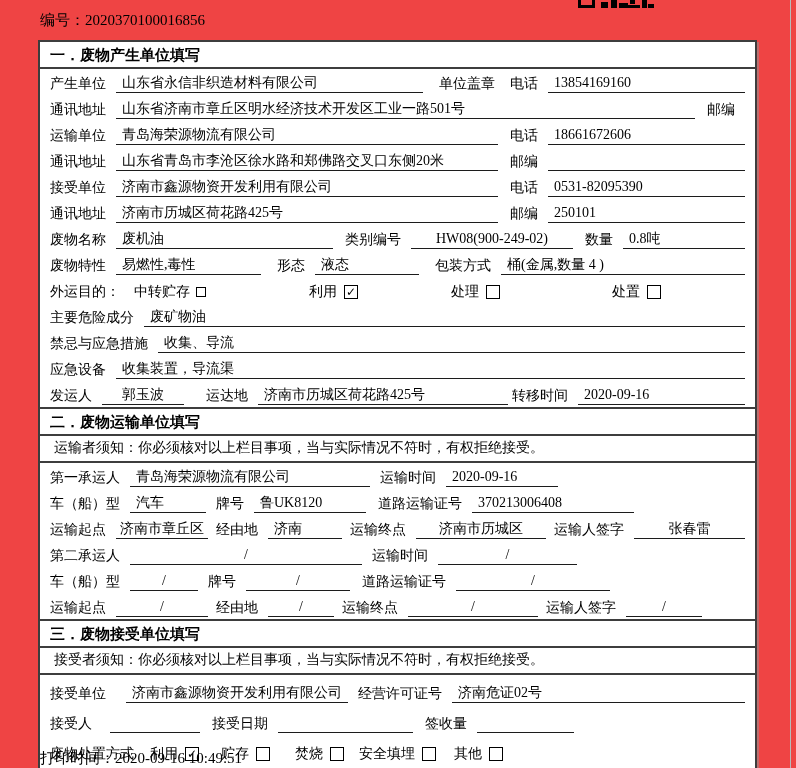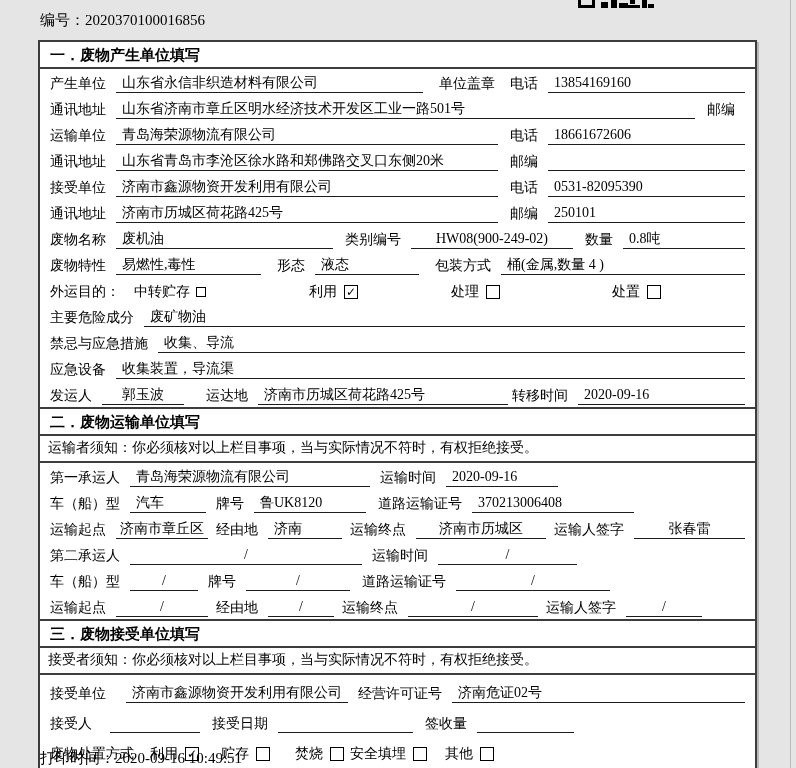--- a/index.html
+++ b/index.html
@@ -1,29 +1,29 @@
 <!DOCTYPE html>
 <html><head>
 <meta charset="utf-8">
 <style>
   html,body{margin:0;padding:0;background:#fff;}
-  .page{position:relative;width:796px;height:768px;background:#e5e5e5;overflow:hidden;
+  .page{position:relative;width:796px;height:768px;background:#ef4444;overflow:hidden;
         font-family:"Liberation Serif","DejaVu Serif",serif;color:#000;}
   .doc-no{position:absolute;left:40px;top:11px;font-size:15px;white-space:nowrap;}
   .title{position:absolute;left:332px;top:2px;font-size:23px;font-weight:bold;
          font-family:"Liberation Sans","DejaVu Sans",sans-serif;letter-spacing:2px;white-space:nowrap;}
   .qr{position:absolute;left:578px;top:0;width:76px;height:8px;}
   .qr i{position:absolute;background:#000;}
   .page-edge{position:absolute;left:790px;top:0;width:1px;height:768px;background:#b8b8b8;}
   .form{position:absolute;left:38px;top:40px;width:715px;border:2px solid #3d3d3d;background:#fff;
         box-shadow:2px 2px 0 rgba(145,145,145,.55);}
   .sec-h{font-family:"Liberation Sans","DejaVu Sans",sans-serif;font-weight:bold;font-size:15px;
          padding:4px 10px 3px 10px;border-bottom:2px solid #3d3d3d;line-height:18px;}
   .sec-h.mid{border-top:2px solid #3d3d3d;}
-  .note{font-size:14px;padding:3px 10px 4px 8px;border-bottom:2px solid #3d3d3d;line-height:18px;}
+  .note{font-size:14px;padding:3px 10px 4px 14px;border-bottom:2px solid #3d3d3d;line-height:18px;}
   .row{display:flex;align-items:flex-end;height:24px;padding:0 10px 2px 10px;font-size:14px;white-space:nowrap;}
   .row.tall{height:28px;}
   .lab{line-height:19px;margin-right:10px;flex:0 0 auto;}
   .plain{line-height:19px;flex:0 0 auto;text-align:right;}
   .u{border-bottom:1px solid #1c1c1c;height:19px;line-height:19px;padding:0 6px;overflow:hidden;flex:0 0 auto;}
   .fill{flex:1 1 auto;min-width:0;}
   .sp{flex:1 1 auto;border:none;}
   .ctr{text-align:center;padding:0 2px;}
   .ml-a{margin-left:auto;}
   .opt{line-height:19px;flex:0 0 auto;display:flex;align-items:center;}
@@ -254,21 +254,21 @@
         <span class="cb">✓</span>
       </span>
       <span class="opt" style="margin-left:22px">
         <span>贮存</span>
         <span class="cb"></span>
       </span>
       <span class="opt" style="margin-left:25px">
         <span>焚烧</span>
         <span class="cb"></span>
       </span>
-      <span class="opt" style="margin-left:6px">
+      <span class="opt" style="margin-left:15px">
         <span>安全填埋</span>
         <span class="cb"></span>
       </span>
       <span class="opt" style="margin-left:18px">
         <span>其他</span>
         <span class="cb"></span>
       </span>
     </div>
 
     <div class="row tall">

